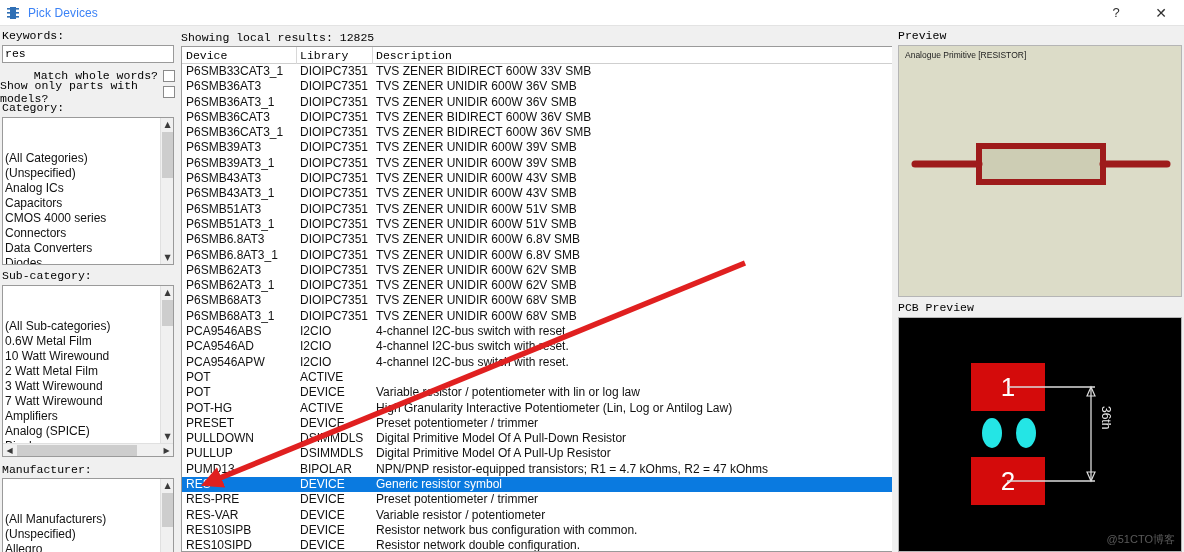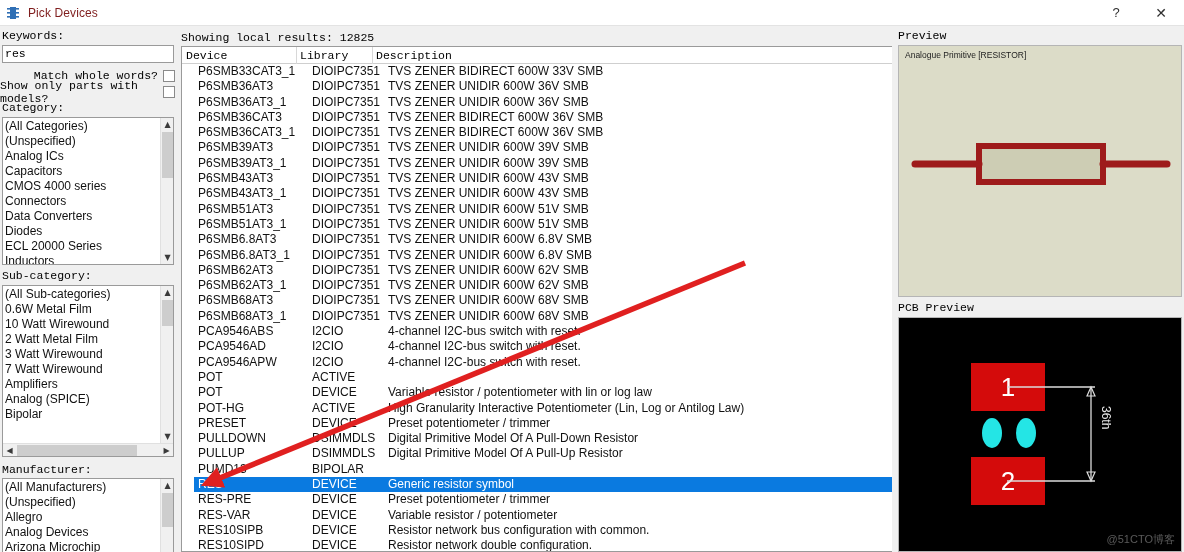--- a/index.html
+++ b/index.html
@@ -22,21 +22,21 @@
     position: absolute; left: 0; top: 0; width: 1184px; height: 26px;
     background: #ffffff;
     border-bottom: 1px solid #e3e3e3;
     display: flex; align-items: center;
   }
   .title-icon {
     width: 16px; height: 16px; margin-left: 6px; margin-right: 6px;
     position: relative; flex: none;
   }
   .title-text {
-    font-size: 12px; color: #7f1d1d; font-family: "Liberation Sans", sans-serif;
+    font-size: 12px; color: #3b82f6; font-family: "Liberation Sans", sans-serif;
     letter-spacing: .1px;
   }
   .title-buttons { margin-left: auto; display: flex; height: 26px; }
   .tbtn {
     width: 44px; height: 26px; display: flex; align-items: center; justify-content: center;
     font-size: 13px; color: #303030; background: transparent; border: none;
     font-family: "Liberation Sans", sans-serif;
   }
   .tbtn.close { width: 46px; font-size: 14px; }
 
@@ -85,21 +85,21 @@
     flex: none;
   }
 
   
   .listbox {
     background: #ffffff;
     border: 1px solid #9a9a9a;
     position: relative;
     overflow: hidden;
   }
-  .listitems { padding: 1px 0 0 2px; }
+  .listitems { padding: 1px 0 0 2px; margin-top: 32px; }
   .listitem {
     font-size: 12px; color: #111; line-height: 15px; height: 15px;
     white-space: nowrap; overflow: hidden;
     font-family: "Liberation Sans", sans-serif;
   }
   
   .vsb {
     position: absolute; right: 0; top: 0; width: 13px; bottom: 0;
     background: #f0f0f0; border-left: 1px solid #e0e0e0;
   }
@@ -142,21 +142,21 @@
     background: #ffffff;
   }
   .grid-head .hcell {
     position: absolute; top: 1px;
     font-family: "Liberation Mono", monospace;
     font-size: 11.5px; color: #000; line-height: 15px;
   }
   .grid-head .sep {
     position: absolute; top: 0; width: 1px; height: 17px; background: #d8d8d8;
   }
-  .grid-body { position: relative; margin-left: 12px; }
+  .grid-body { position: relative; }
   .row {
     position: relative; height: 15.3px; white-space: nowrap;
   }
   .row.selected { background: #0a7ae0; }
   .row .c {
     position: absolute; top: 0;
     font-size: 12px; line-height: 15.3px; color: #111;
     font-family: "Liberation Sans", sans-serif;
     white-space: nowrap; overflow: hidden;
   }
@@ -450,20 +450,21 @@
             <span class="c c-desc">Digital Primitive Model Of A Pull-Down Resistor</span>
           </div>
           <div class="row">
             <span class="c c-dev">PULLUP</span>
             <span class="c c-lib">DSIMMDLS</span>
             <span class="c c-desc">Digital Primitive Model Of A Pull-Up Resistor</span>
           </div>
           <div class="row">
             <span class="c c-dev">PUMD13</span>
             <span class="c c-lib">BIPOLAR</span>
+            <span class="c c-desc">NPN/PNP resistor-equipped transistors; R1 = 4.7 kOhms, R2 = 47 kOhms</span>
           </div>
           <div class="row selected">
             <span class="c c-dev">RES</span>
             <span class="c c-lib">DEVICE</span>
             <span class="c c-desc">Generic resistor symbol</span>
           </div>
           <div class="row">
             <span class="c c-dev">RES-PRE</span>
             <span class="c c-lib">DEVICE</span>
             <span class="c c-desc">Preset potentiometer / trimmer</span>

